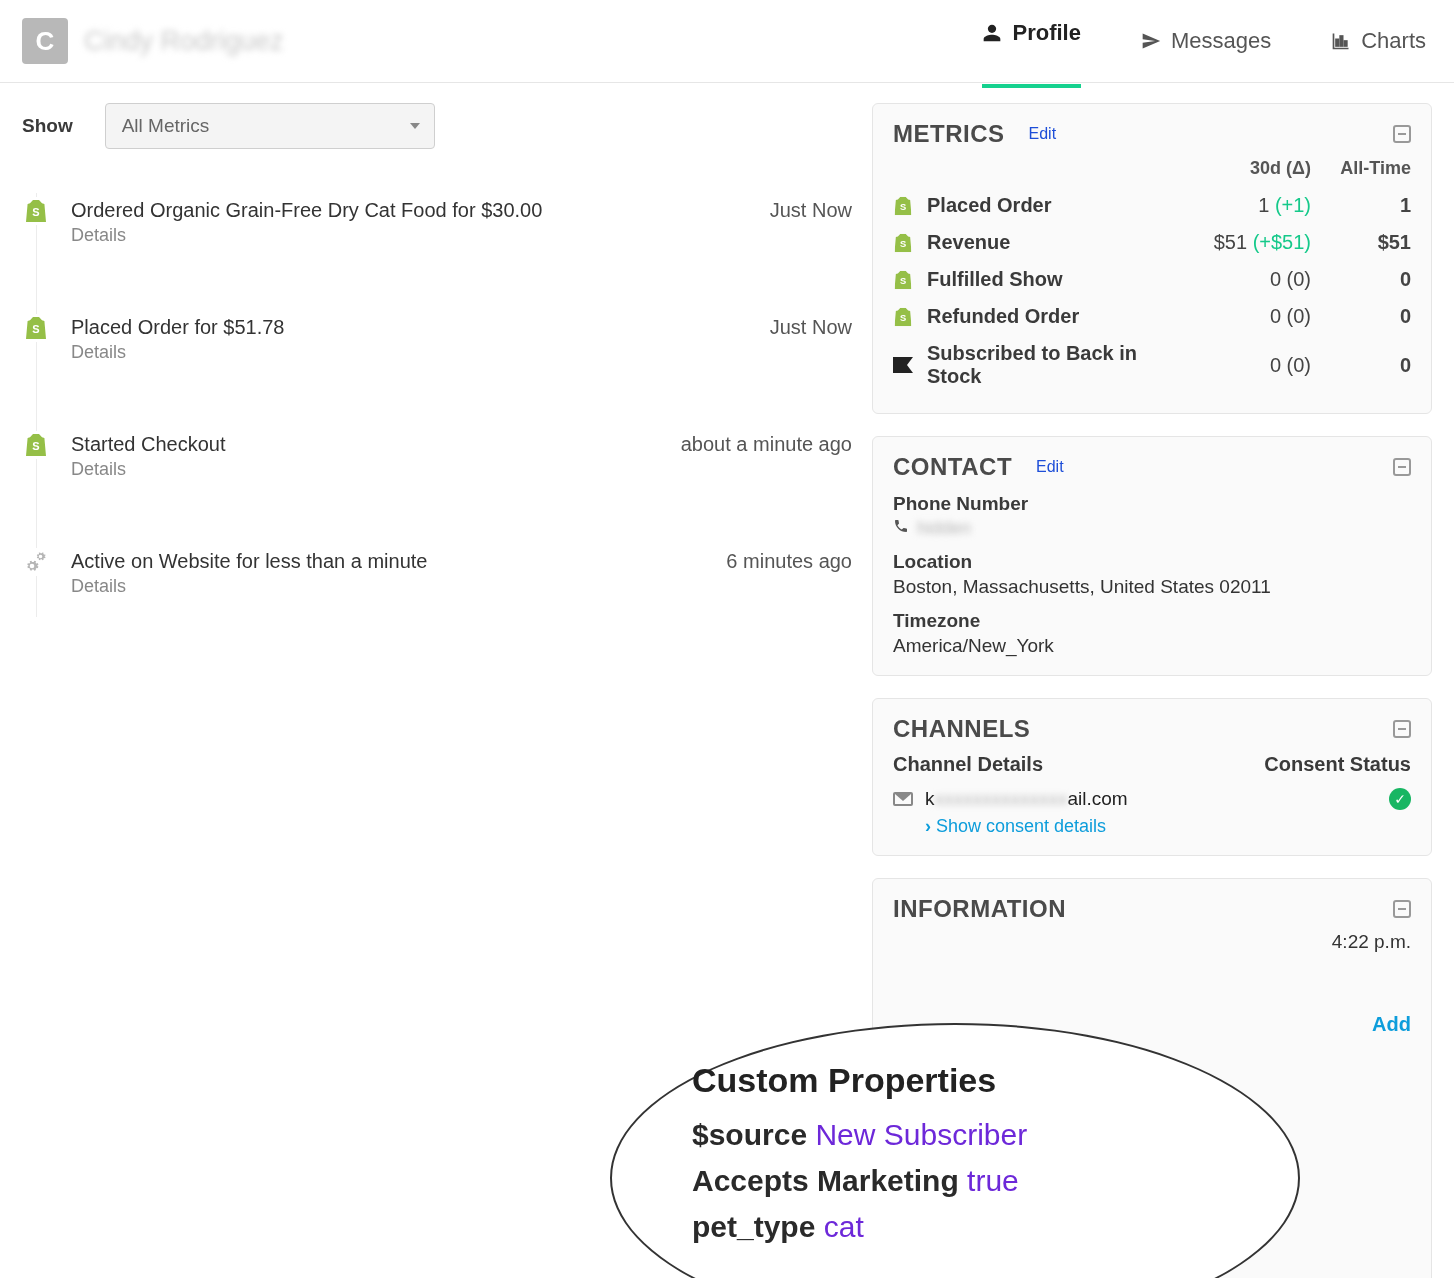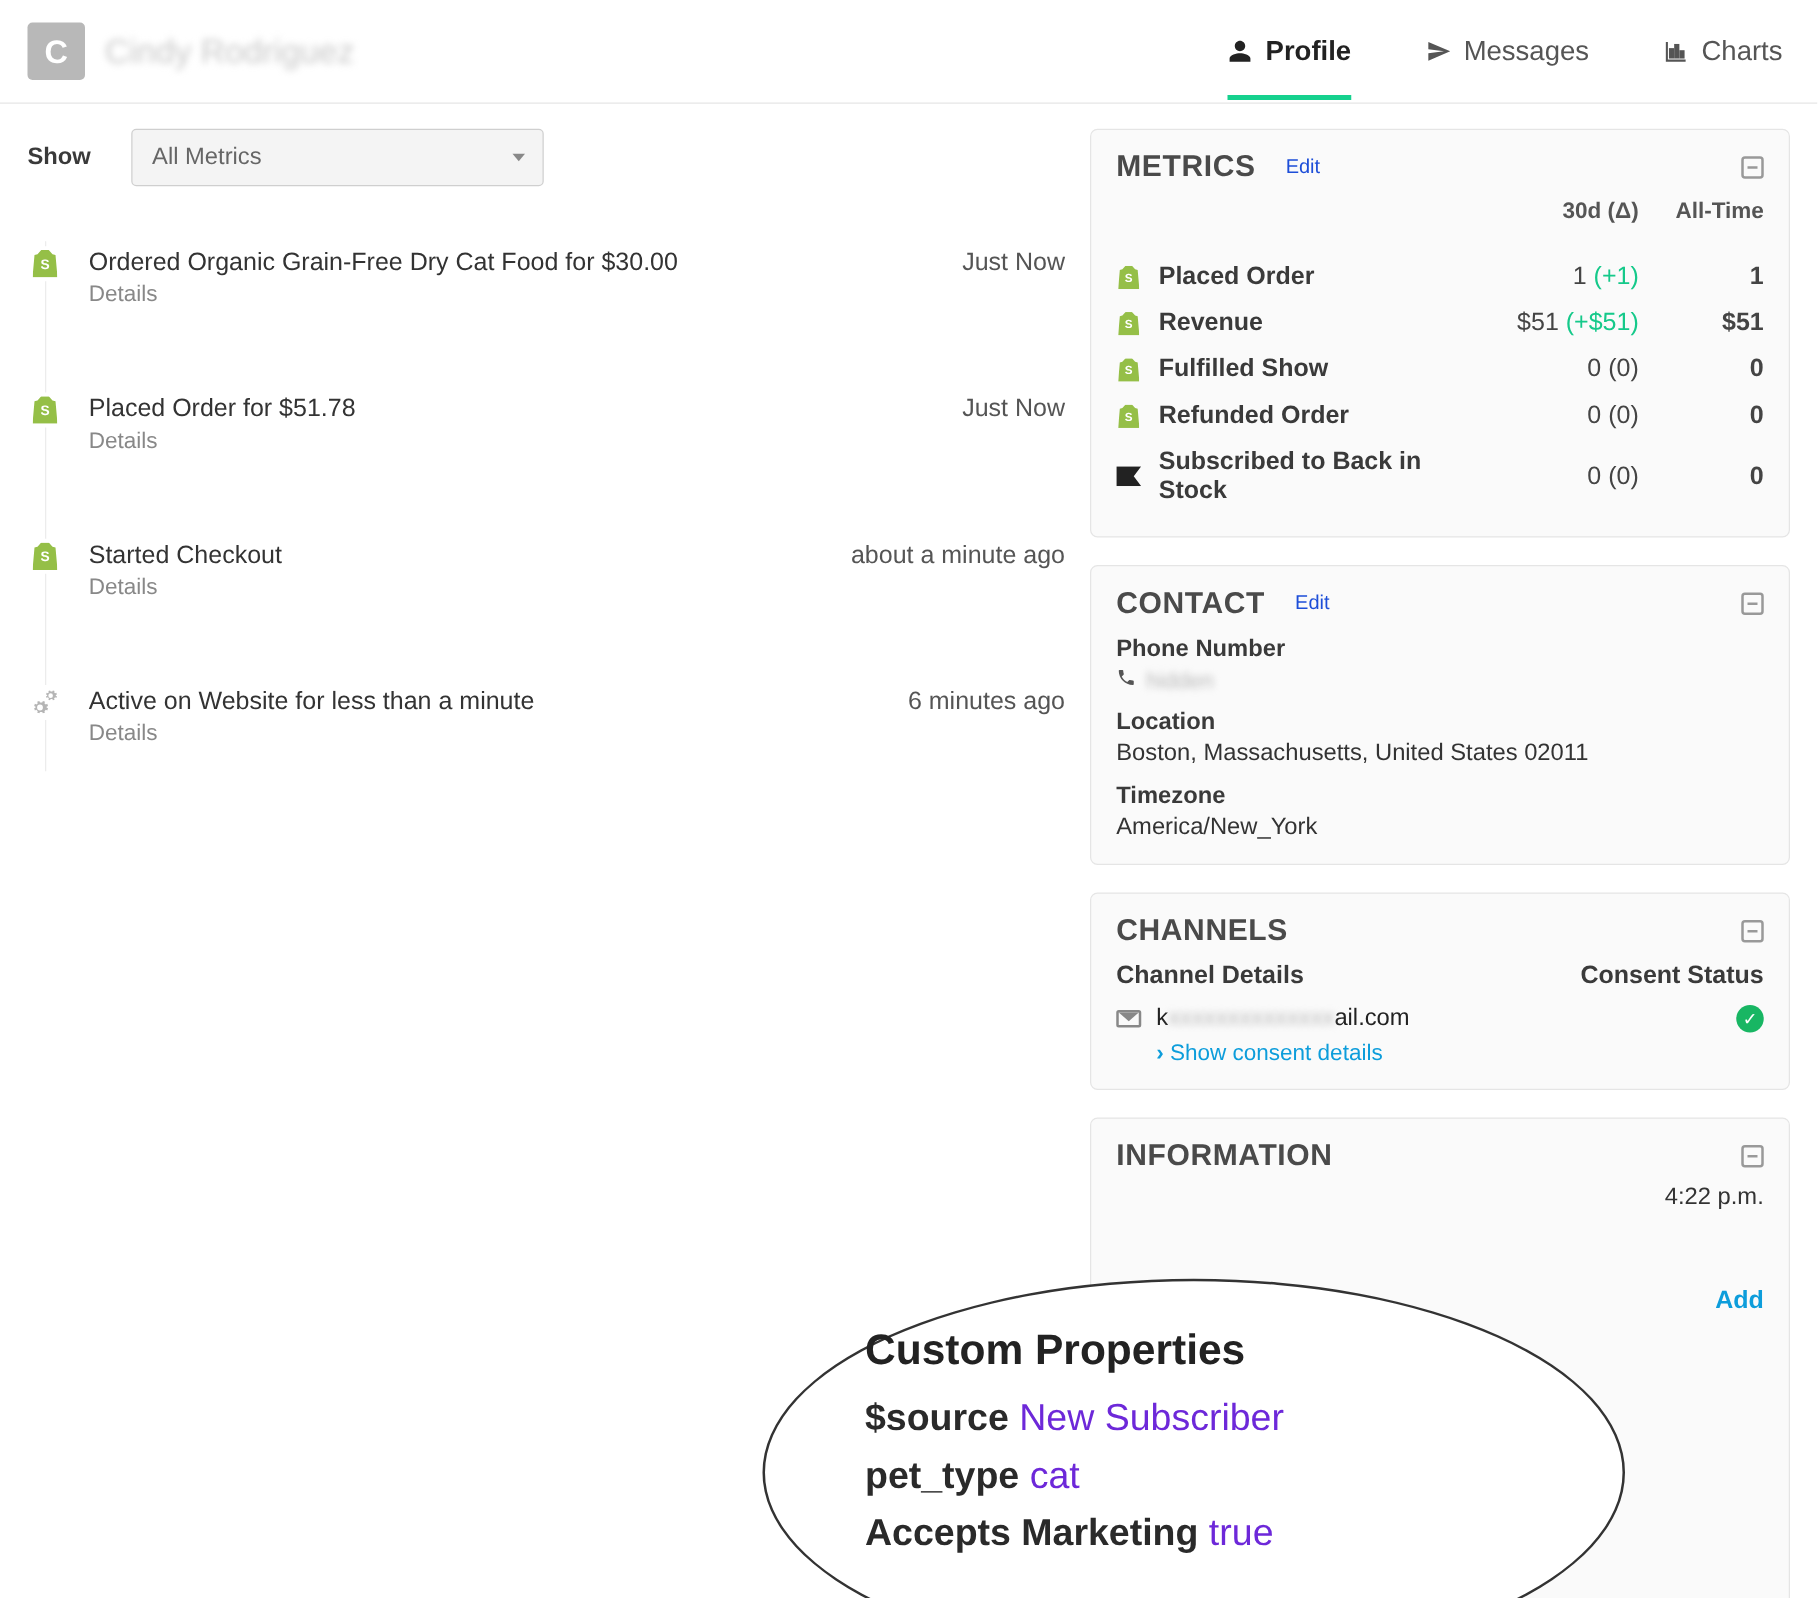--- a/index.html
+++ b/index.html
@@ -18,21 +18,21 @@
 }
 .avatar-block { display:flex; align-items:center; gap:16px; }
 .avatar {
   width: 46px; height: 46px; background:#b8b8b8;
   display:flex; align-items:center; justify-content:center;
   color:#fff; font-size:26px; font-weight:600; border-radius:4px;
 }
 .name { font-size:27px; color:#c9c9c9; filter: blur(3px); }
 .nav-tabs { margin-left:auto; display:flex; gap:60px; align-items:center;}
 .nav-tab { display:flex; align-items:center; gap:10px; font-size:22px; color:#555; cursor:pointer;}
-.nav-tab.active { color:#222; font-weight:600; border-bottom: 4px solid #15d18e; padding-bottom:22px; margin-bottom:-26px;}
+.nav-tab.active { color:#222; font-weight:600; border-bottom: 4px solid #15d18e; padding-bottom:38px; margin-bottom:-26px;}
 .icon { display:inline-flex; width:20px; height:20px; }
 .content { display:flex; padding: 20px 22px; gap: 20px; align-items:flex-start;}
 .left { flex: 1 1 auto; max-width:835px;}
 .right { flex: 0 0 560px; }
 
 .show-row { display:flex; align-items:center; gap:32px; margin-bottom:18px;}
 .show-label { font-size:19px; font-weight:600; color:#3a3a3a; }
 .select {
   border:1px solid #cfcfcf; border-radius:4px; background:#f4f4f4;
   padding:11px 40px 11px 16px; font-size:19px; color:#666; width:330px;
@@ -77,21 +77,21 @@
 .edit-link { color:#1d4ed8; font-size:16px; cursor:pointer; }
 .collapse-btn {
   margin-left:auto; width:18px; height:18px; border:2px solid #999; border-radius:3px;
   position:relative; cursor:pointer;
 }
 .collapse-btn::after{
   content:''; position:absolute; left:3px; right:3px; top:50%; height:2px;
   background:#999; transform:translateY(-50%);
 }
 
-.metrics-head { display:flex; font-size:18px; color:#555; font-weight:600; margin-bottom:24px;}
+.metrics-head { display:flex; font-size:18px; color:#555; font-weight:600; margin-bottom:8px;}
 .mh-label { flex: 1 1 auto; }
 .mh-30d { flex: 0 0 130px; text-align:right; }
 .mh-all { flex: 0 0 100px; text-align:right; }
 .metric-row { display:flex; align-items:center; padding:7px 0; font-size:20px;}
 .metric-icon { width:24px; flex:0 0 24px; margin-right:10px;}
 .metric-name { flex:1 1 auto; font-weight:600; color:#3a3a3a;}
 .metric-30d { flex:0 0 130px; text-align:right; color:#444;}
 .metric-all { flex:0 0 100px; text-align:right; color:#444; font-weight:600;}
 .delta { color:#15c98a;}
 .flag-icon { width:20px; height:16px; background:#222; clip-path: polygon(0 0, 100% 0, 70% 50%, 100% 100%, 0 100%);}
@@ -341,19 +341,19 @@
       </div>
     </div>
   </div>
 
   <div class="callout">
     <div class="callout-title">Custom Properties</div>
     <div class="callout-row">
       <span class="ck">$source</span> <span class="cv">New Subscriber</span>
     </div>
     <div class="callout-row">
+      <span class="ck">Accepts Marketing</span> <span class="cv">true</span>
+    </div>
+    <div class="callout-row">
       <span class="ck">pet_type</span> <span class="cv">cat</span>
     </div>
-    <div class="callout-row">
-      <span class="ck">Accepts Marketing</span> <span class="cv">true</span>
-    </div>
   </div>
 </div>
 
 </body></html>

